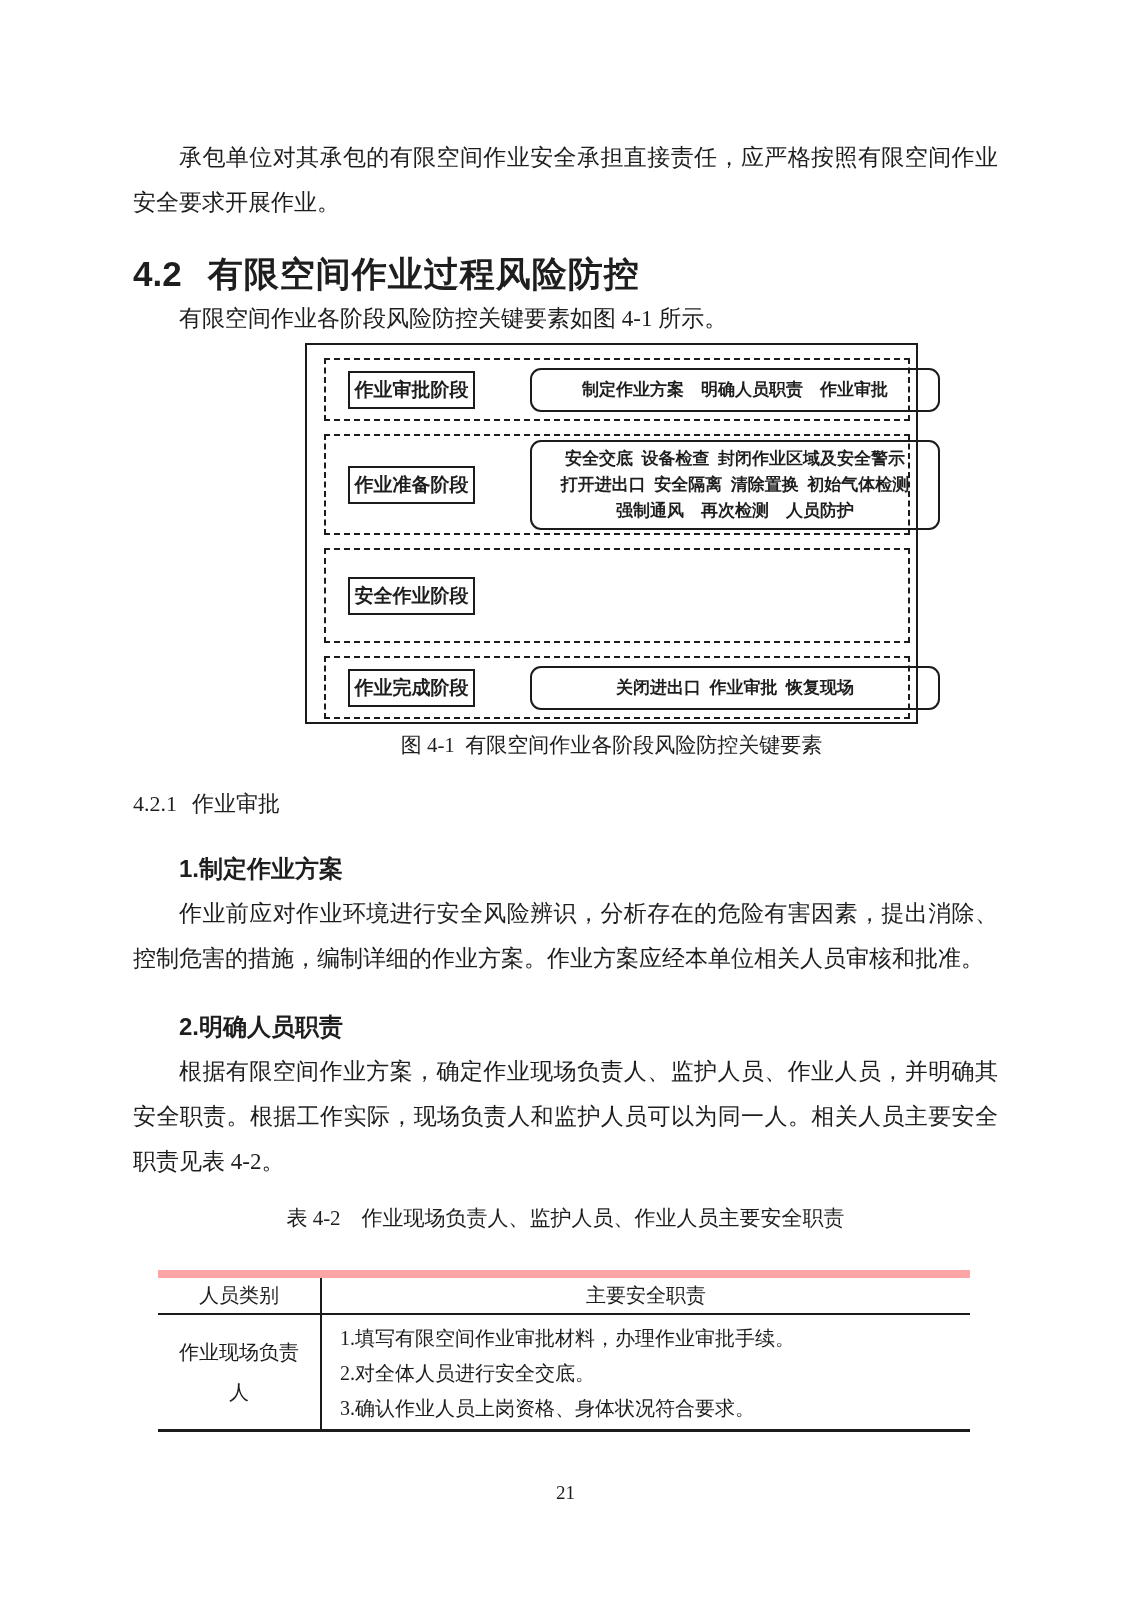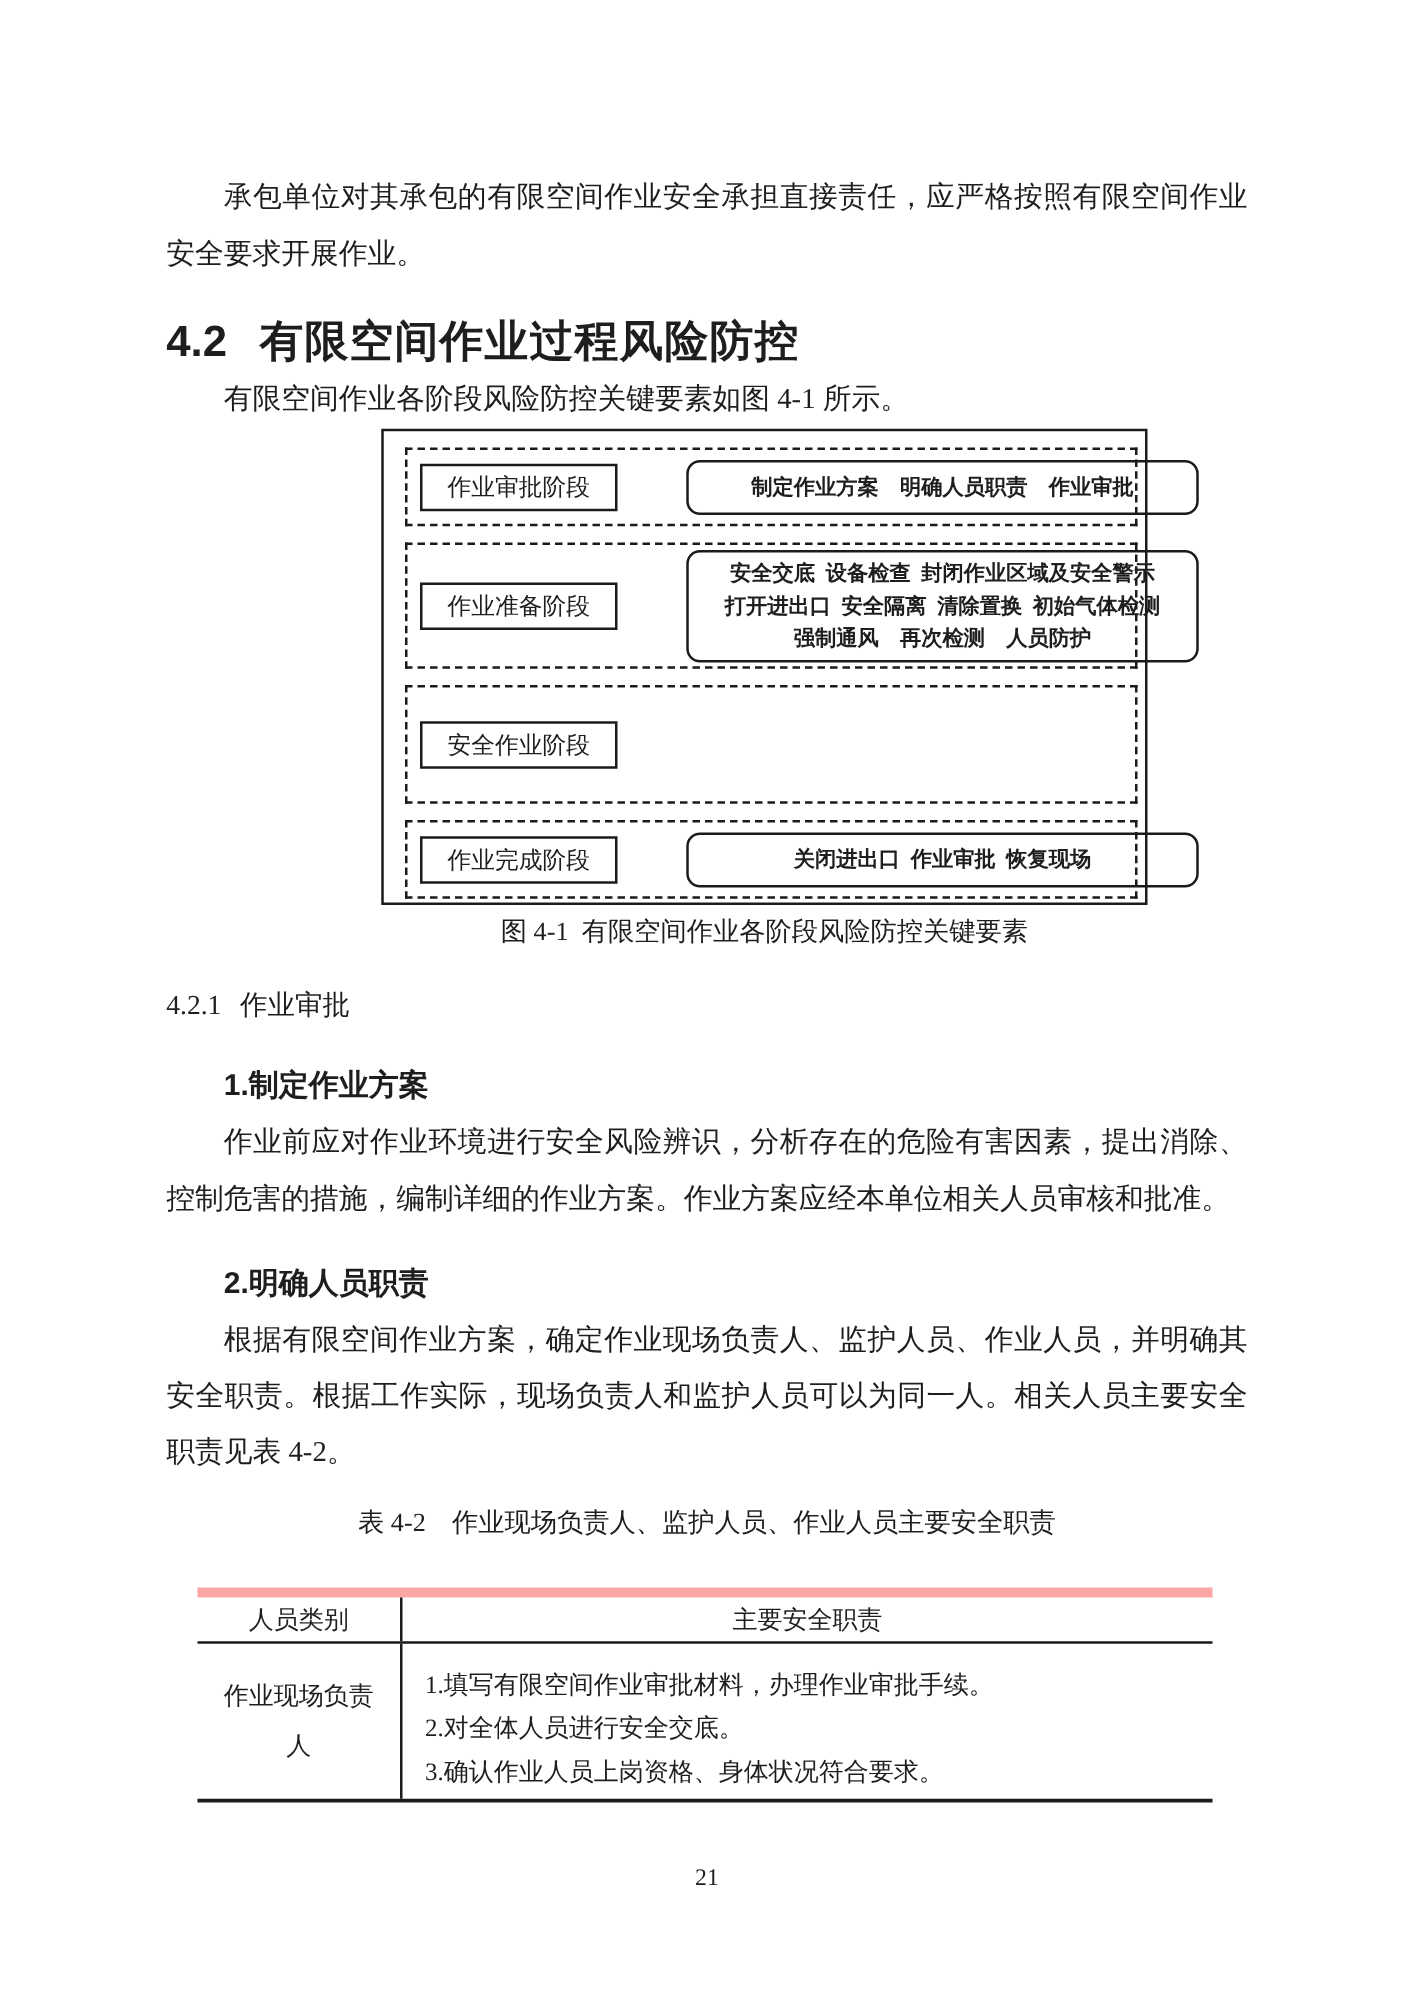--- a/index.html
+++ b/index.html
@@ -55,26 +55,26 @@
     border: 2px dashed #1b1b1b;
     display: flex;
     align-items: center;
   }
   .stage-row + .stage-row { margin-top: 13px; }
   .row-h63  { height: 63px; }
   .row-h101 { height: 101px; }
   .row-h95  { height: 95px; }
   .stage-label {
     box-sizing: border-box;
-    width: 158px; height: 38px;
-    margin-left: 10px;
+    width: 127px; height: 38px;
+    margin-left: 22px;
     border: 2px solid #1b1b1b;
     display: flex; align-items: center; justify-content: center;
     font-family: "Liberation Sans", "DejaVu Sans", sans-serif;
-    font-weight: normal; font-size: 19px;
+    font-weight: bold; font-size: 19px;
     flex: none;
   }
   .stage-content {
     box-sizing: border-box;
     width: 410px; min-height: 44px;
     margin-left: 55px;
     border: 2px solid #1b1b1b;
     border-radius: 11px;
     display: flex; flex-direction: column;
     align-items: center; justify-content: center;
@@ -137,21 +137,21 @@
     box-sizing: border-box;
     width: 164px;
     border-right: 2px solid #1b1b1b;
     display: flex; flex-direction: column;
     align-items: center; justify-content: center;
     line-height: 40px;
     text-align: center;
   }
   .tbl-cell-duties {
     flex: 1;
-    padding: 16px 0 3px 18px;
+    padding: 6px 0 3px 18px;
   }
   .duty-line { line-height: 35px; white-space: nowrap; }
 
   .page-number {
     margin-top: 50px;
     text-align: center;
     font-size: 19px;
   }
 </style>
 </head>

